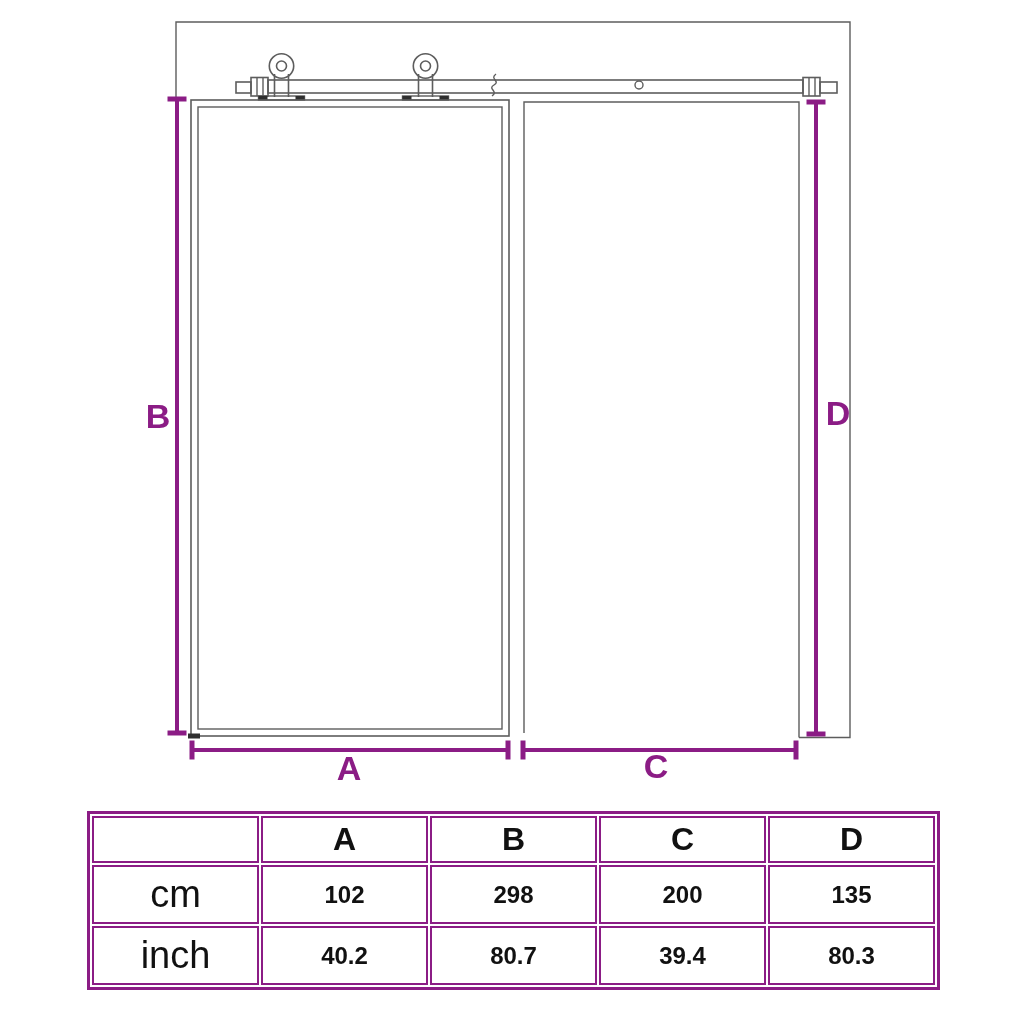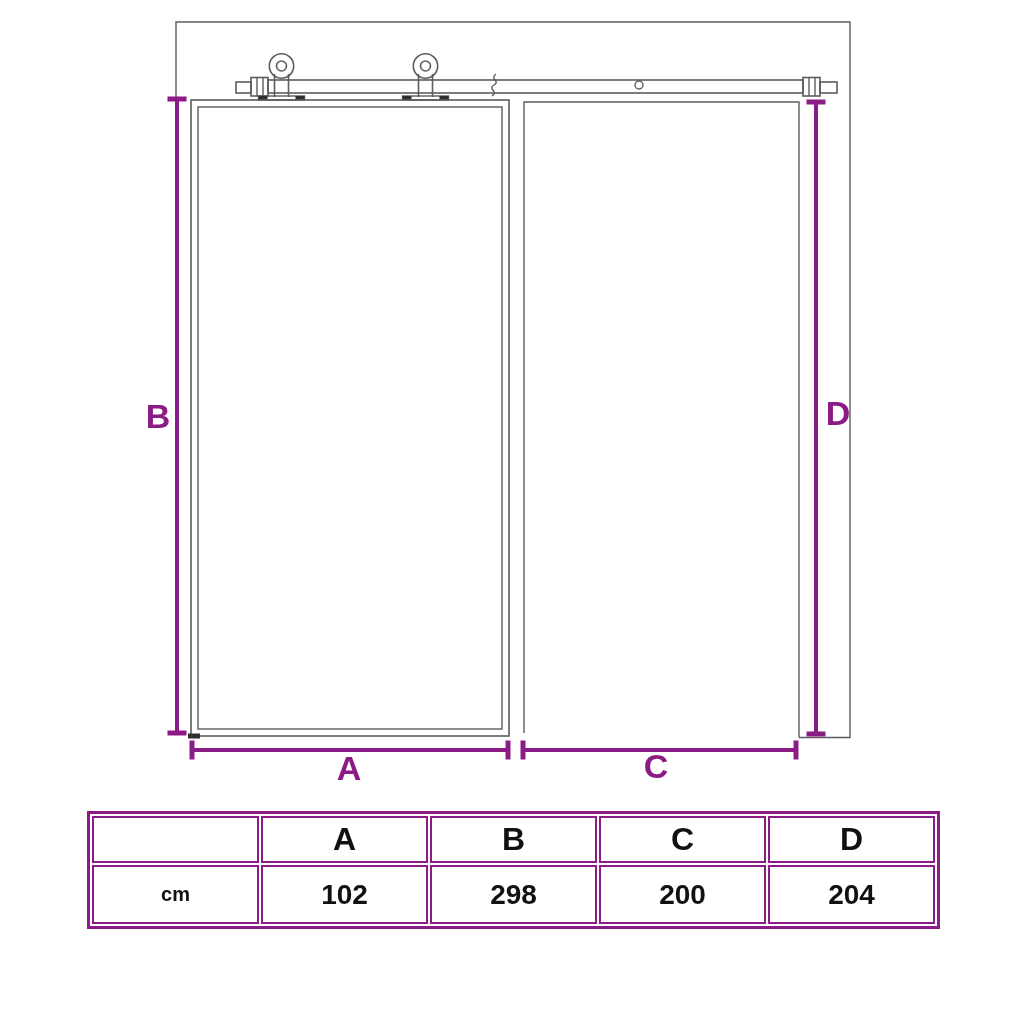--- a/index.html
+++ b/index.html
@@ -31,22 +31,22 @@
     border:3px solid var(--accent);
     table-layout:fixed;background:var(--bg);
   }
   .size-table td{
     border:2.5px solid var(--accent);
     background:#fff;text-align:center;vertical-align:middle;
     color:var(--ink);padding:0;
   }
   .size-table tr.head td{height:43px;font-size:32px;font-weight:bold;}
   .size-table tr.data td{height:55px;}
-  .size-table td.unit{font-size:20px;font-weight:bold;}
-  .size-table td.num{font-size:28px;font-weight:bold;margin-left:37px;}
+  .size-table td.unit{font-size:38px;font-weight:normal;}
+  .size-table td.num{font-size:24px;font-weight:bold;margin-left:37px;}
 </style>
 </head>
 <body>
 
 <div class="stage">
 
   <svg class="drawing" width="1024" height="800" viewBox="0 0 1024 800">
 
     <g>
       <path class="g-thin" d="M176 735 L176 22 L850 22 L850 737.5 L799 737.5"></path>
@@ -148,17 +148,24 @@
         <td>A</td>
         <td>B</td>
         <td>C</td>
         <td>D</td>
       </tr>
       <tr class="data">
         <td class="unit">cm</td>
         <td class="num">102</td>
         <td class="num">298</td>
         <td class="num">200</td>
-        <td class="num">204</td>
+        <td class="num">135</td>
+      </tr>
+      <tr class="data">
+        <td class="unit">inch</td>
+        <td class="num">40.2</td>
+        <td class="num">80.7</td>
+        <td class="num">39.4</td>
+        <td class="num">80.3</td>
       </tr>
     </tbody>
   </table>
 </div>
 
 </body></html>

